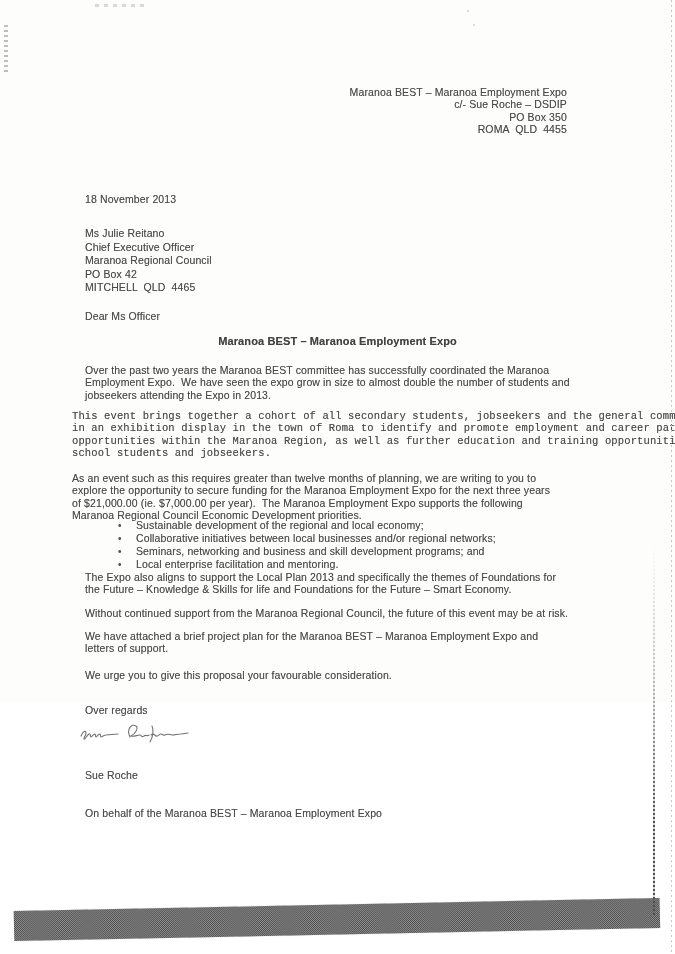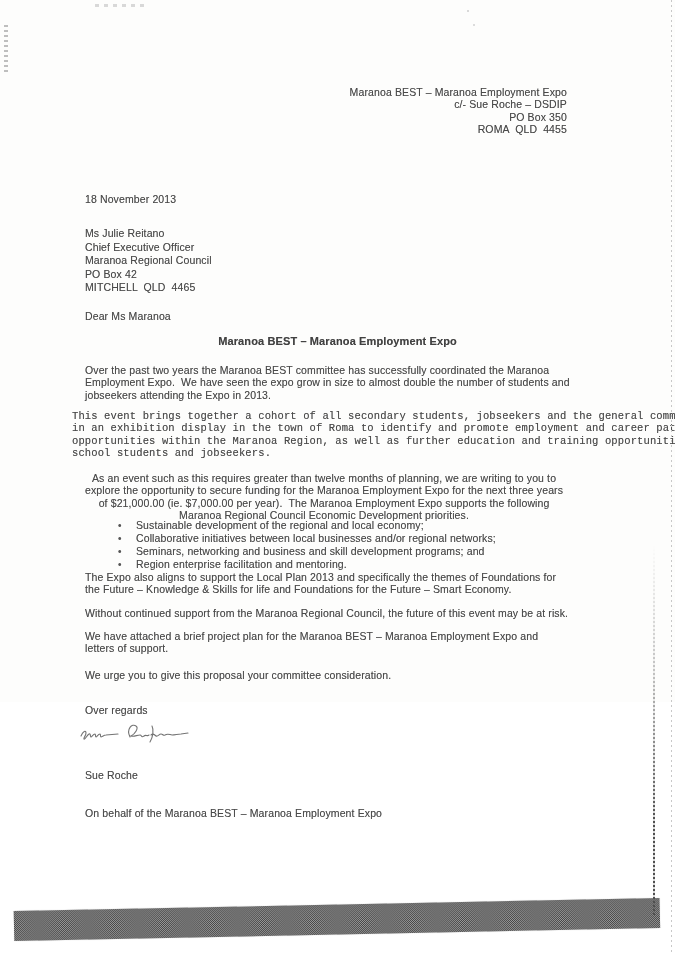--- a/index.html
+++ b/index.html
@@ -24,21 +24,21 @@
     text-shadow: 0 0 0.6px rgba(90,90,90,0.55);
   }
   .sender    { top: 86px;  right: 108px; text-align: right; line-height: 12.3px; }
   .date      { top: 193px; left: 85px; }
   .recipient { top: 227px; left: 85px; line-height: 13.6px; }
   .salutation{ top: 310px; left: 85px; }
   .subject   { top: 335px; left: 0; width: 675px; text-align: center;
                font-weight: bold; font-size: 11px; color: #414141; }
   .p1 { top: 364px; left: 85px; }
   .p2 { top: 410px; left: 72px; font-family: Liberation Mono, monospace; }
-  .p3 { top: 472px; left: 85px; text-align: center; }
+  .p3 { top: 472px; left: 72px; }
   .bullets { position: absolute; top: 519px; left: 95px; margin: 0; padding: 0;
              list-style: none; }
   .bullets li {
     position: relative; padding-left: 41px; line-height: 13px;
     font-size: 10.5px; white-space: pre; letter-spacing: 0.12px;
     text-shadow: 0 0 0.6px rgba(90,90,90,0.55);
   }
   .bullets li::before {
     content: "\2022";
     position: absolute; left: 23px; top: 0;
@@ -108,21 +108,21 @@
 ROMA  QLD  4455</div>
 
   <div class="txt date">18 November 2013</div>
 
   <div class="txt recipient">Ms Julie Reitano
 Chief Executive Officer
 Maranoa Regional Council
 PO Box 42
 MITCHELL  QLD  4465</div>
 
-  <div class="txt salutation">Dear Ms Maranoa</div>
+  <div class="txt salutation">Dear Ms Officer</div>
 
   <div class="txt subject">Maranoa BEST – Maranoa Employment Expo</div>
 
   <div class="txt p1">Over the past two years the Maranoa BEST committee has successfully coordinated the Maranoa
 Employment Expo.  We have seen the expo grow in size to almost double the number of students and
 jobseekers attending the Expo in 2013.</div>
 
   <div class="txt p2">This event brings together a cohort of all secondary students, jobseekers and the general community
 in an exhibition display in the town of Roma to identify and promote employment and career pathways
 opportunities within the Maranoa Region, as well as further education and training opportunities for
@@ -130,32 +130,32 @@
 
   <div class="txt p3">As an event such as this requires greater than twelve months of planning, we are writing to you to
 explore the opportunity to secure funding for the Maranoa Employment Expo for the next three years
 of $21,000.00 (ie. $7,000.00 per year).  The Maranoa Employment Expo supports the following
 Maranoa Regional Council Economic Development priorities.</div>
 
   <ul class="bullets">
     <li>Sustainable development of the regional and local economy;</li>
     <li>Collaborative initiatives between local businesses and/or regional networks;</li>
     <li>Seminars, networking and business and skill development programs; and</li>
-    <li>Region enterprise facilitation and mentoring.</li>
+    <li>Local enterprise facilitation and mentoring.</li>
   </ul>
 
   <div class="txt p4">The Expo also aligns to support the Local Plan 2013 and specifically the themes of Foundations for
 the Future – Knowledge &amp; Skills for life and Foundations for the Future – Smart Economy.</div>
 
   <div class="txt p5">Without continued support from the Maranoa Regional Council, the future of this event may be at risk.</div>
 
   <div class="txt p6">We have attached a brief project plan for the Maranoa BEST – Maranoa Employment Expo and
 letters of support.</div>
 
-  <div class="txt p7">We urge you to give this proposal your committee consideration.</div>
+  <div class="txt p7">We urge you to give this proposal your favourable consideration.</div>
 
   <div class="txt closing">Over regards</div>
 
   <svg class="signature-svg" width="118" height="24" viewBox="0 0 118 24">
     <g fill="none" stroke="#5c5c5c" stroke-width="1.1" stroke-linecap="round" opacity="0.85">
       <path d="M3,14 C5,9 8,8 8,11 C8,14 5,16 6,17 C7,18 9,13 11,12 C13,11 12,15 13,15 C14,15 15,12 17,12 C18,12 17,15 18,15 C19,15 20,12 22,12 C23,12 22,15 23,15 C24,15 26,13 28,13 L40,12"></path>
       <path d="M52,15 C48,7 54,1 58,4 C61,6 57,12 53,14 C56,15 59,13 62,13 C64,13 63,16 66,14 C68,12 69,15 71,13"></path>
       <path d="M74,4 C76,8 75,15 72,20"></path>
       <path d="M73,13 C75,11 77,13 78,14 C80,15 81,12 83,12 C85,12 85,14 87,13 C90,11 92,13 94,13 C97,13 100,12 103,12 L110,11"></path>
     </g>

